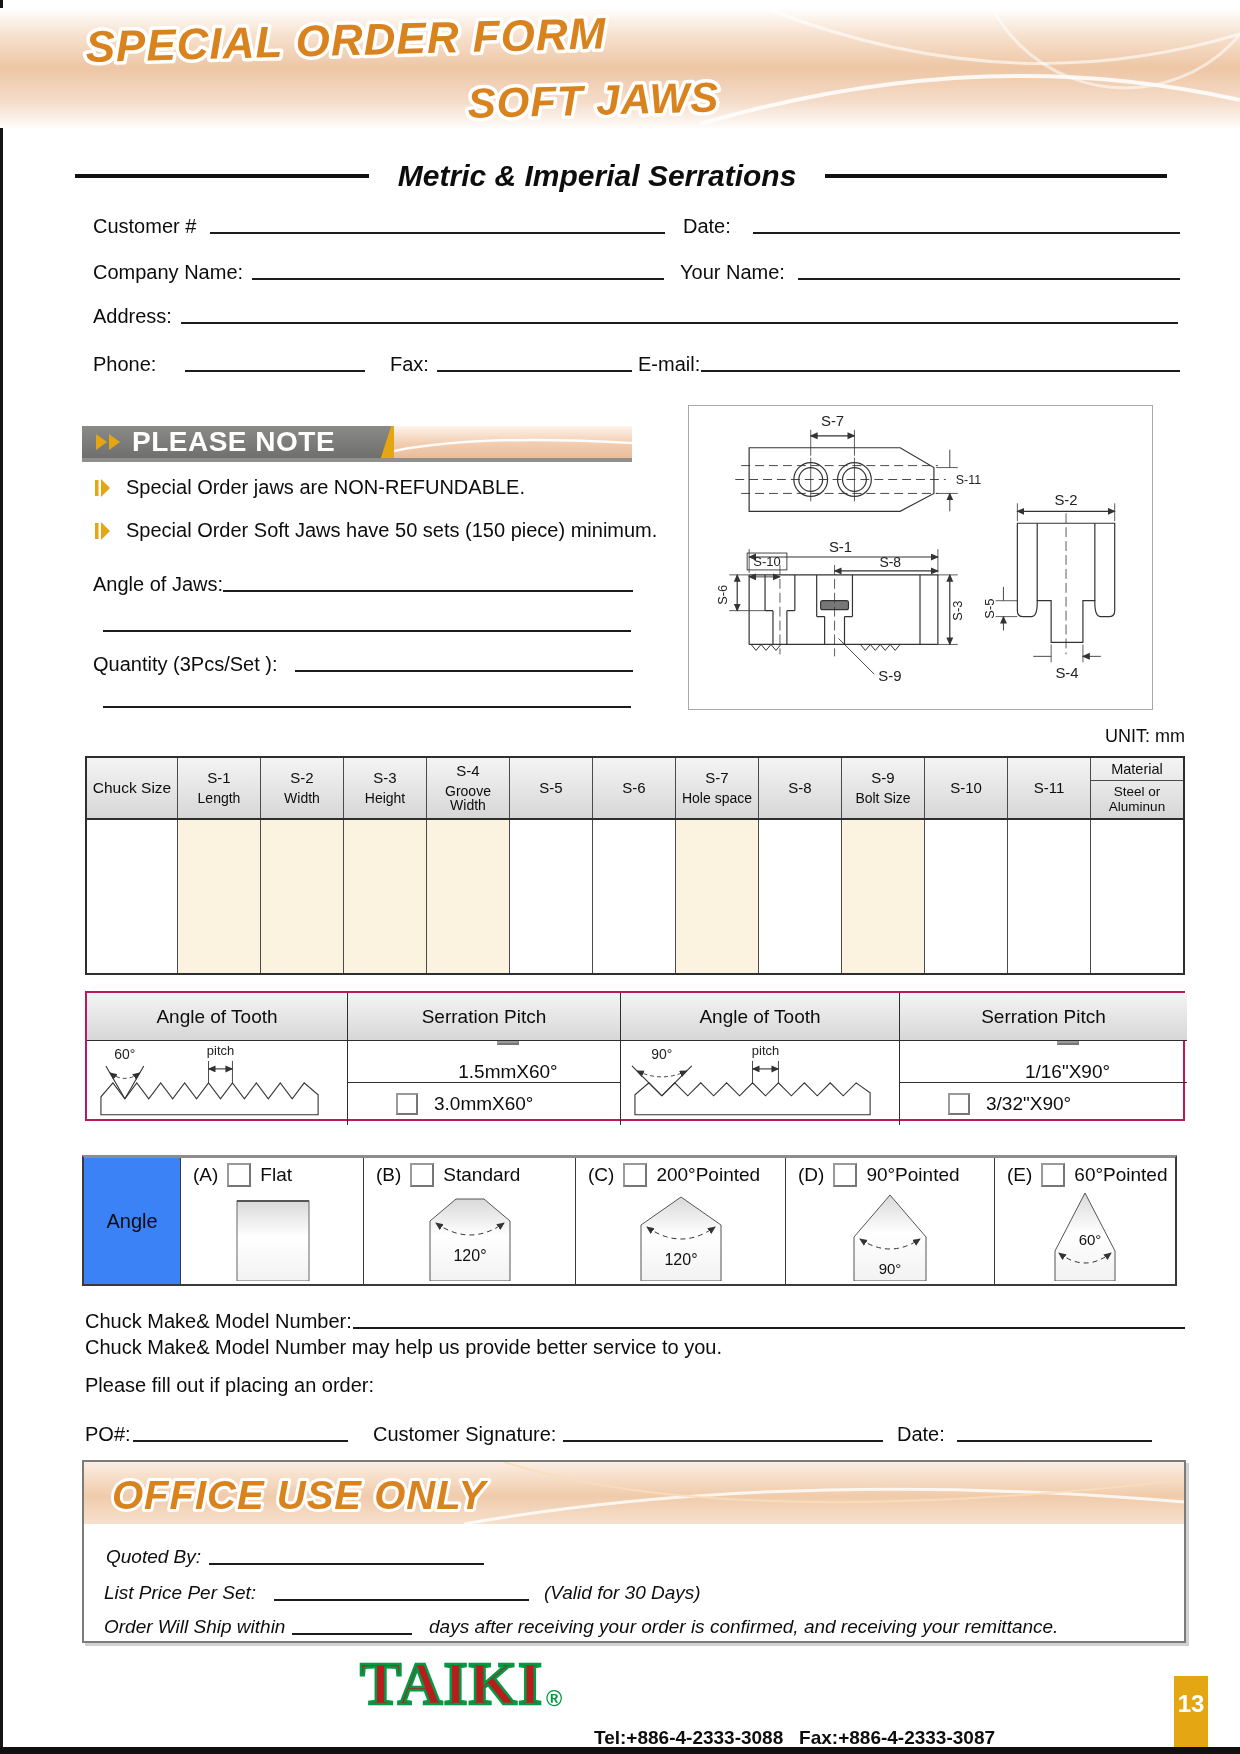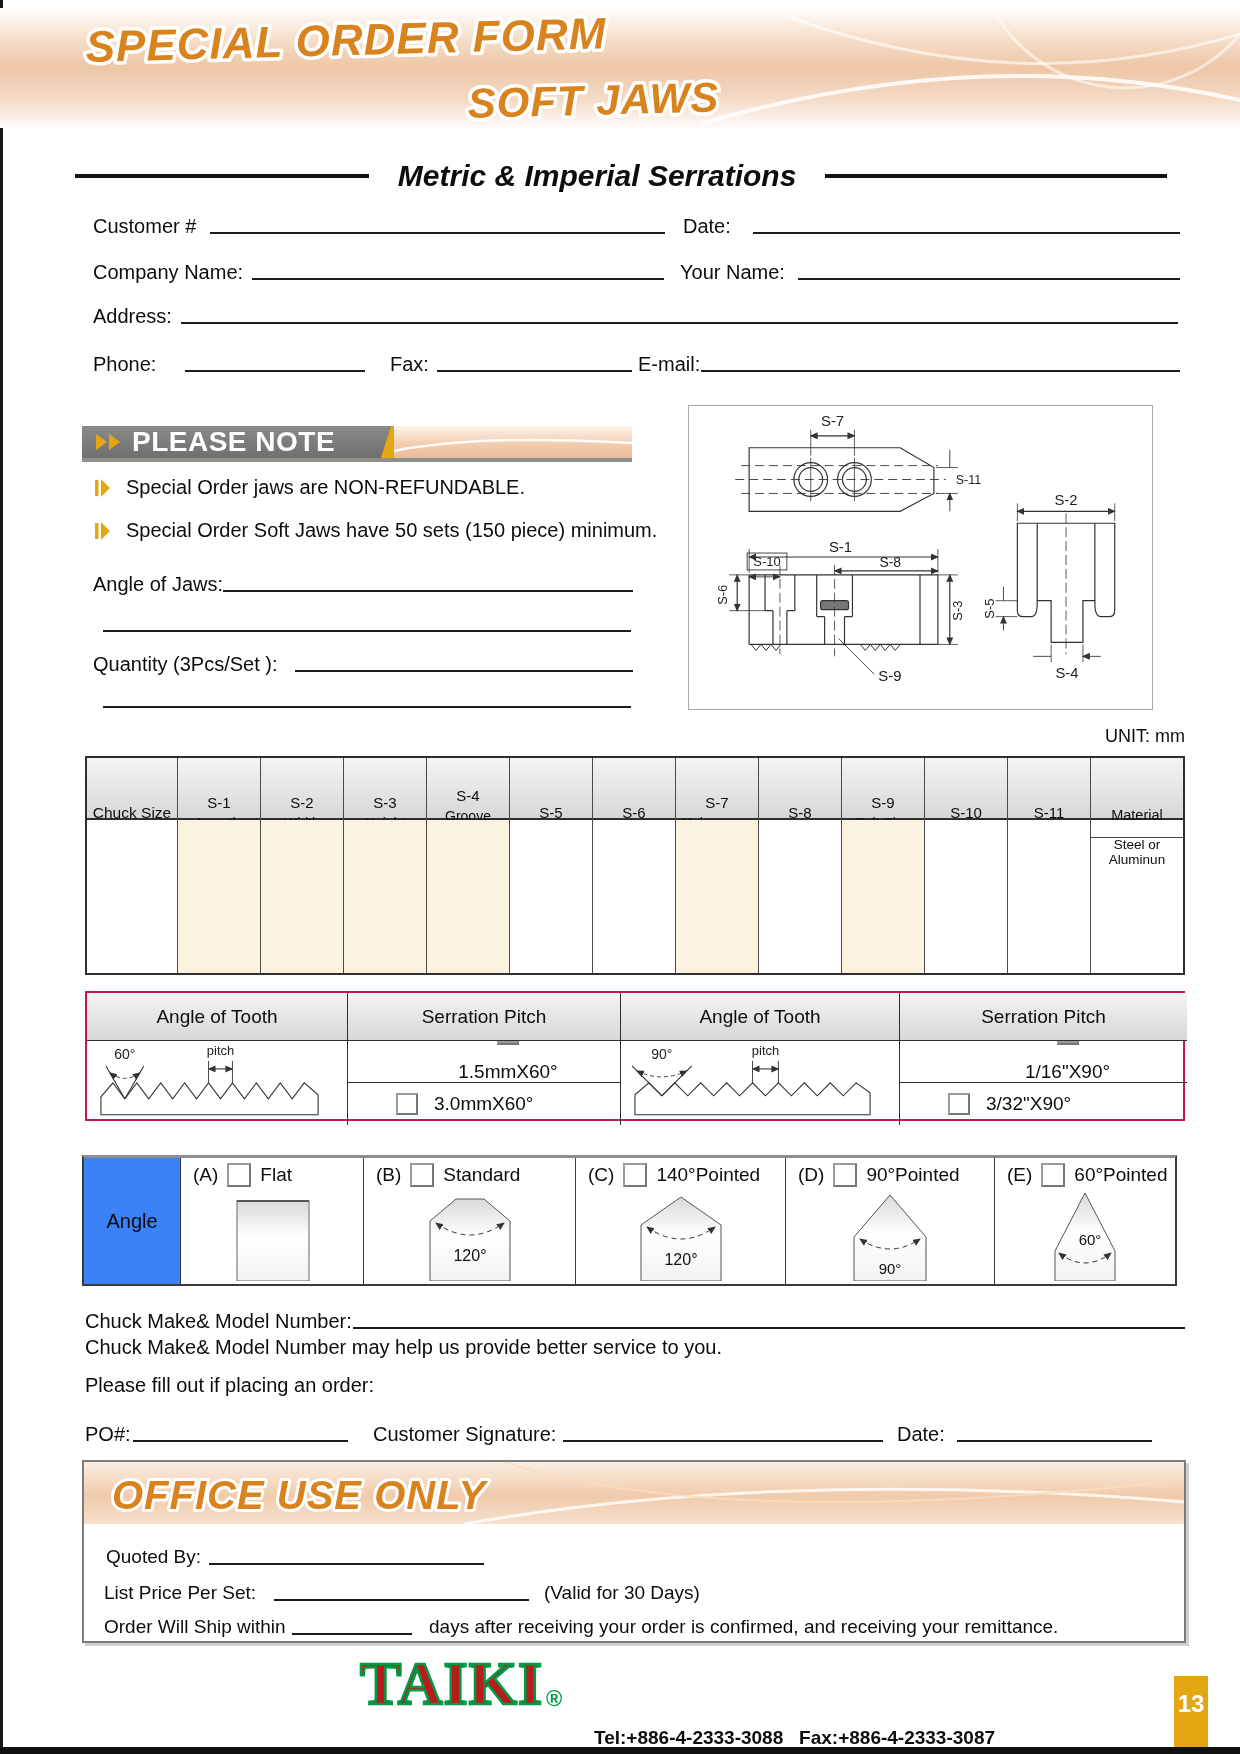--- a/index.html
+++ b/index.html
@@ -44,21 +44,21 @@
   
   .size-table { left:85px; top:756px; width:1100px; border:2px solid #2e2e2e; }
   .st-grid { display:grid; grid-template-columns:91px repeat(11,1fr) 92px; }
   .st-head { height:62px; background:linear-gradient(180deg,#f4f4f4,#d7d7d7); border-bottom:2px solid #2e2e2e; }
   .st-head > div { border-right:1px solid #4a4a4a; display:flex; flex-direction:column; justify-content:center; align-items:center; text-align:center; gap:5px; padding:2px 1px; }
   .st-head > div:last-child { border-right:none; }
   .st-head .t { font-size:15px; line-height:1.05; }
   .st-head .b { font-size:14px; line-height:1.05; }
   .st-head .chuck { font-size:15.5px; }
   .mat-cell { padding:0 !important; gap:0 !important; }
-  .mat-top { width:100%; border-bottom:1px solid #4a4a4a; text-align:center; font-size:14.5px; padding:14px 0;margin-top:35px; }
+  .mat-top { width:100%; border-bottom:1px solid #4a4a4a; text-align:center; font-size:14.5px; padding:3px 0; }
   .mat-bot { flex:1; width:100%; display:flex; align-items:center; justify-content:center; text-align:center; font-size:13.5px; line-height:1.1; }
   .st-body { height:153px; }
   .st-body > div { border-right:1px solid #4a4a4a; }
   .st-body > div:last-child { border-right:none; }
   .shaded { background:#FBF2DF; }
 
   .unit-note { left:885px; top:726px; width:300px; text-align:right; font-size:18px; }
 
   
   .ser-table { left:85px; top:991px; width:1100px; height:130px; border:2px solid #be185d; display:grid; grid-template-columns:261px 273px 279px 287px; }
@@ -75,21 +75,21 @@
   .angle-table { left:82px; top:1155px; width:1095px; height:131px; border:2px solid #3a3a3a; border-top:3px solid #8d8d8d; display:grid; grid-template-columns:97px 183px 212px 210px 209px 1fr; }
   .ang-label { background:#3b82f6; border-right:1.5px solid #3a3a3a; display:flex; align-items:center; justify-content:center; font-size:20px; }
   .ang-opt { border-right:1.5px solid #3a3a3a; padding-top:5px; position:relative; }
   .ang-opt:last-child { border-right:none; }
   .ang-opt .head { display:flex; align-items:center; gap:9px; padding-left:12px; font-size:19px; }
   .cbx2 { width:24px; height:24px; background:#fff; border:2px solid; border-color:#9a9a9a #767676 #767676 #9a9a9a; flex:0 0 auto; }
   .ang-opt svg { display:block; margin:0 auto; }
 
   
   .office { left:82px; top:1460px; width:1104px; height:183px; border:2px solid #7c7c7c; box-shadow:3px 3px 0 rgba(0,0,0,0.18); background:#fff; }
-  .office .row { position:absolute; height:28px; width:100%; }
+  .office .row { position:absolute; height:28px; width:100%;font-style:italic; }
   .office .row .lbl { position:absolute; bottom:0; font-size:19px; white-space:nowrap; }
   .office .row .line { position:absolute; bottom:3px; height:0; border-bottom:2px solid #1c1c1c; }
 
   
   .taiki { left:360px; top:1648px; font-size:62px; font-weight:bold; color:#b91c1c; letter-spacing:1px;font-family:Liberation Serif, serif; -webkit-text-stroke:2.5px #009A44; }
   .taiki-reg { left:546px; top:1686px; font-size:22px; color:#009A44; font-weight:bold; }
   .footer-contact { left:594px; top:1658px; font-size:19px; font-weight:bold; line-height:32px; white-space:pre; }
   .page-badge { left:1174px; top:1676px; width:34px; height:78px; background:#E5A614; display:flex; justify-content:center; padding-top:14px; color:#fff; font-size:24px; font-weight:bold; }
 </style>
 </head>
@@ -408,21 +408,21 @@
         <polygon points="36,34 62,12 90,12 116,34 116,94 36,94" fill="url(#gShape)" stroke="#555"></polygon>
         <path d="M42,36 Q76,60 110,36" fill="none" stroke="#333" stroke-dasharray="5 4" marker-start="url(#arr)" marker-end="url(#arr)"></path>
         <text x="76" y="74" font-size="16" fill="#111" text-anchor="middle">120°</text>
       </svg>
     </div>
 
     <div class="ang-opt">
       <div class="head">
         <span>(C)</span>
         <span class="cbx2"></span>
-        <span>140°Pointed</span>
+        <span>200°Pointed</span>
       </div>
       <svg width="152" height="94" viewBox="0 0 152 94">
         <polygon points="36,38 76,10 116,38 116,94 36,94" fill="url(#gShape)" stroke="#555"></polygon>
         <path d="M42,40 Q76,64 110,40" fill="none" stroke="#333" stroke-dasharray="5 4" marker-start="url(#arr)" marker-end="url(#arr)"></path>
         <text x="76" y="78" font-size="16" fill="#111" text-anchor="middle">120°</text>
       </svg>
     </div>
 
     <div class="ang-opt">
       <div class="head">

